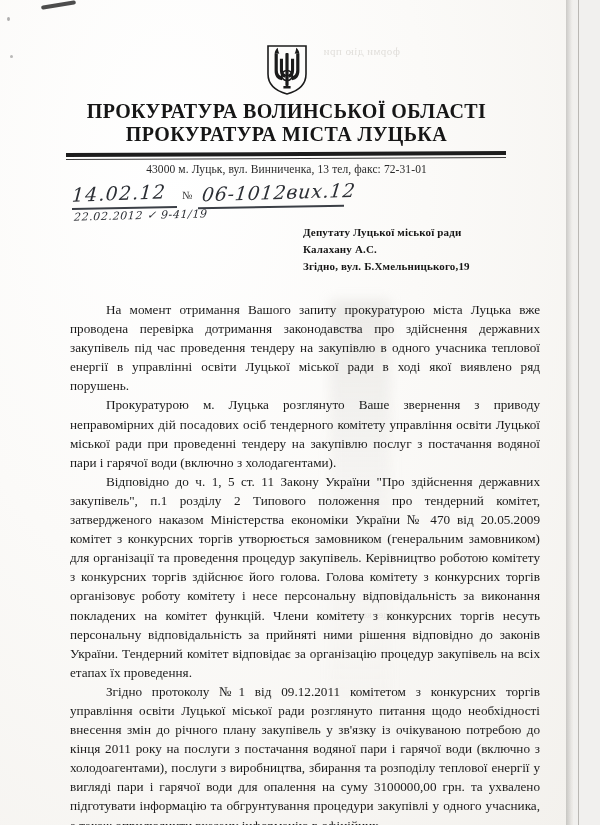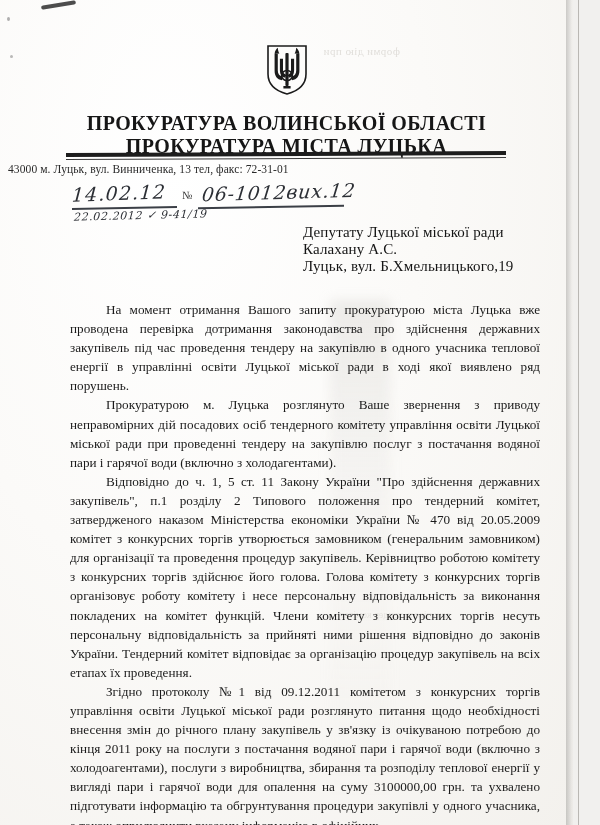--- a/index.html
+++ b/index.html
@@ -131,21 +131,21 @@
     color: #2b2b2b;
     letter-spacing: .2px;
   }
   #org-title-1, #org-title-2 {
     font-size: 20px;
     font-weight: bold;
     color: #161616;
     letter-spacing: .4px;
     line-height: 23px;
   }
-  #org-title-1 { margin-top: 16px; }
+  #org-title-1 { margin-top: 4px; }
 
   #rule-thick {
     position: absolute;
     left: 66px;
     top: 152px;
     width: 440px;
     height: 4px;
     background: #1d1d1d;
     transform: rotate(-0.25deg);
   }
@@ -157,25 +157,24 @@
     height: 1px;
     background: #3a3a3a;
     transform: rotate(-0.25deg);
   }
 
   #address-line {
     position: absolute;
     left: 0;
     top: 163px;
     width: 573px;
-    text-align: left;
+    text-align: center;
     font-size: 11.5px;
     color: #2a2a2a;
     letter-spacing: .1px;
-    margin-left: 8px;
   }
 
   
   #reg-block {
     position: absolute;
     left: 72px;
     top: 182px;
     width: 300px;
     height: 42px;
   }
@@ -229,22 +228,22 @@
     transform: rotate(-1.4deg) skewX(-5deg);
     white-space: nowrap;
   }
 
   
   #addressee {
     position: absolute;
     left: 303px;
     top: 224px;
     width: 250px;
-    font-size: 15px;
-    font-weight: normal;
+    font-size: 11px;
+    font-weight: bold;
     line-height: 17px;
     color: #151515;
     letter-spacing: .15px;
   }
 
   
   #body-text {
     position: absolute;
     left: 70px;
     top: 300px;
@@ -315,21 +314,21 @@
     <div id="reg-no-label">№</div>
     <div class="hand" id="reg-number">06-1012вих.12</div>
     <div id="reg-underline-a"></div>
     <div id="reg-underline-b"></div>
     <div class="hand" id="reg-secondary">22.02.2012  ✓  9-41/19</div>
   </div>
 
   <div id="addressee">
     <div>Депутату Луцької міської ради</div>
     <div>Калахану А.С.</div>
-    <div>Луцьк, вул. Б.Хмельницького,19</div>
+    <div>Згідно, вул. Б.Хмельницького,19</div>
   </div>
 
   <div id="body-text">
     <p>На момент отримання Вашого запиту прокуратурою міста Луцька вже проводена перевірка дотримання законодавства про здійснення державних закупівель під час проведення тендеру на закупівлю в одного учасника теплової енергії в управлінні освіти Луцької міської ради в ході якої виявлено ряд порушень.</p>
     <p>Прокуратурою м. Луцька розглянуто Ваше звернення з приводу неправомірних дій посадових осіб тендерного комітету управління освіти Луцької міської ради при проведенні тендеру на закупівлю послуг з постачання водяної пари і гарячої води (включно з холодагентами).</p>
     <p>Відповідно до ч. 1, 5 ст. 11 Закону України "Про здійснення державних закупівель", п.1 розділу 2 Типового положення про тендерний комітет, затвердженого наказом Міністерства економіки України № 470 від 20.05.2009 комітет з конкурсних торгів утворюється замовником (генеральним замовником) для організації та проведення процедур закупівель. Керівництво роботою комітету з конкурсних торгів здійснює його голова. Голова комітету з конкурсних торгів організовує роботу комітету і несе персональну відповідальність за виконання покладених на комітет функцій. Члени комітету з конкурсних торгів несуть персональну відповідальність за прийняті ними рішення відповідно до законів України. Тендерний комітет  відповідає  за організацію процедур закупівель на всіх етапах їх проведення.</p>
     <p>Згідно протоколу №1 від 09.12.2011 комітетом з конкурсних торгів управління освіти Луцької міської ради розглянуто питання щодо необхідності внесення змін до річного плану закупівель у зв'язку із очікуваною потребою до кінця 2011 року на послуги з постачання водяної пари і гарячої води (включно з холодоагентами), послуги з виробництва, збирання та розподілу теплової енергії у вигляді пари і гарячої води для опалення на суму 3100000,00 грн. та ухвалено підготувати інформацію та обгрунтування процедури закупівлі у одного учасника, а також оприлюднити вказану інформацію в офіційних</p>
   </div>
 
 </div>

